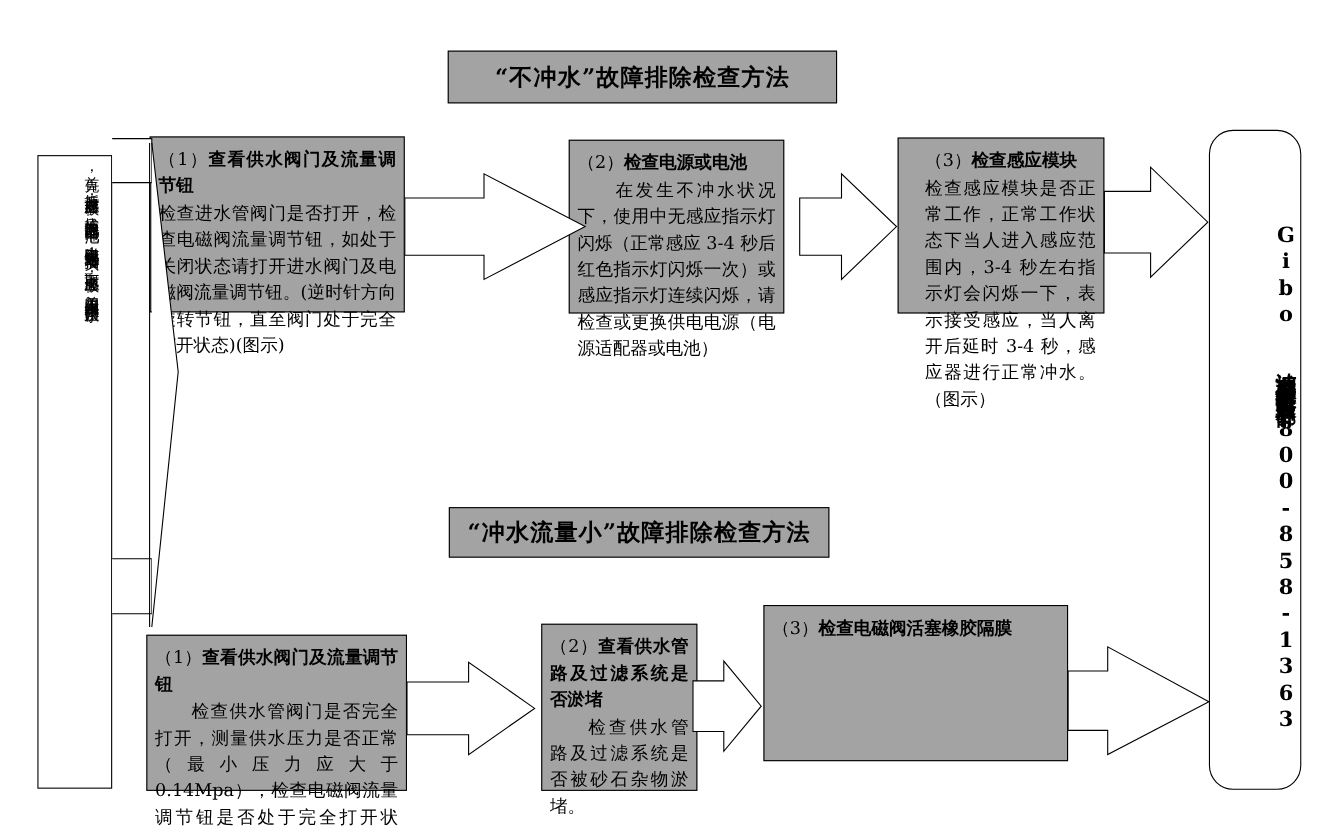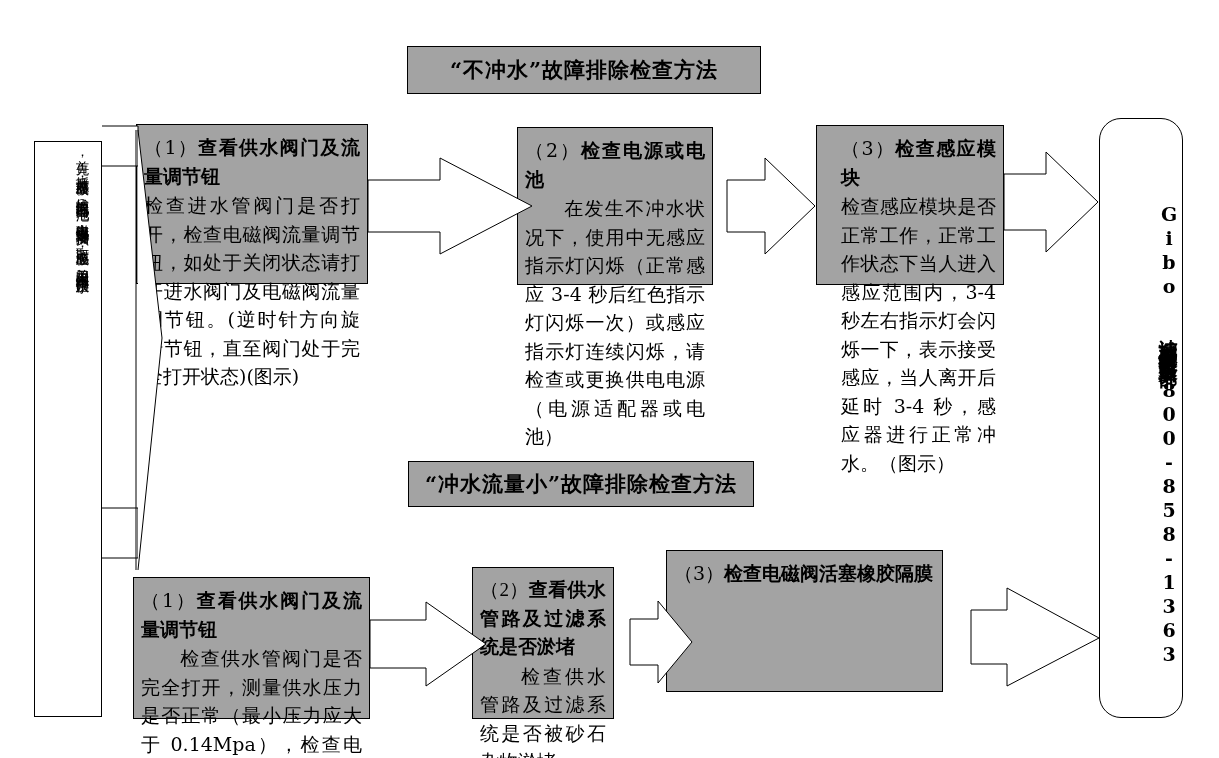--- a/index.html
+++ b/index.html
@@ -28,21 +28,21 @@
     display: flex;
     align-items: center;
     justify-content: center;
     font-weight: bold;
     font-size: 21px;
     letter-spacing: 1px;
     white-space: nowrap;
   }
   .step-box {
     padding: 8px 7px 6px 7px;
-    font-size: 19px;
+    font-size: 16px;
     line-height: 1.5;
     text-align: justify;
   }
   .step-head {
     font-weight: bold;
     display: block;
     margin-bottom: 1px;
   }
   .step-head .num { font-weight: normal; }
   .step-body { display: block; }
@@ -123,28 +123,28 @@
 
   <div class="box title-box" style="left:408px; top:461px; width:346px; height:46px;">“冲水流量小”故障排除检查方法</div>
 
   <div class="box step-box" style="left:133px; top:577px; width:237px; height:142px;">
     <span class="step-head">
       <span class="num">（1）</span><span>查看供水阀门及流量调节钮</span>
     </span>
     <span class="step-body"><span class="indent"></span><span>检查供水管阀门是否完全打开，测量供水压力是否正常（最小压力应大于 0.14Mpa），检查电磁阀流量调节钮是否处于完全打开状态，(逆时针方向旋转节钮，使用中无感应指示灯闪烁)。　图示)</span></span>
   </div>
 
-  <div class="box step-box" style="left:472px; top:567px; width:142px; height:152px;font-family:Liberation Serif, serif;">
+  <div class="box step-box" style="left:492px; top:567px; width:142px; height:152px;">
     <span class="step-head">
       <span class="num">（2）</span><span>查看供水管路及过滤系统是否淤堵</span>
     </span>
     <span class="step-body"><span class="indent"></span><span>检查供水管路及过滤系统是否被砂石杂物淤堵。</span></span>
   </div>
 
-  <div class="box step-box" style="left:666px; top:550px; width:277px; height:142px;">
+  <div class="box step-box" style="left:694px; top:550px; width:277px; height:142px;">
     <span class="step-head">
       <span class="num">（3）</span><span>检查电磁阀活塞橡胶隔膜</span>
     </span>
   </div>
 
   <svg class="arrow-svg" style="left:100px; top:118px;" width="70" height="480">
 
     <polyline points="2,8 38,8 38,48 2,48"></polyline>
 
     <polyline points="2,390 38,390 38,440 2,440"></polyline>

